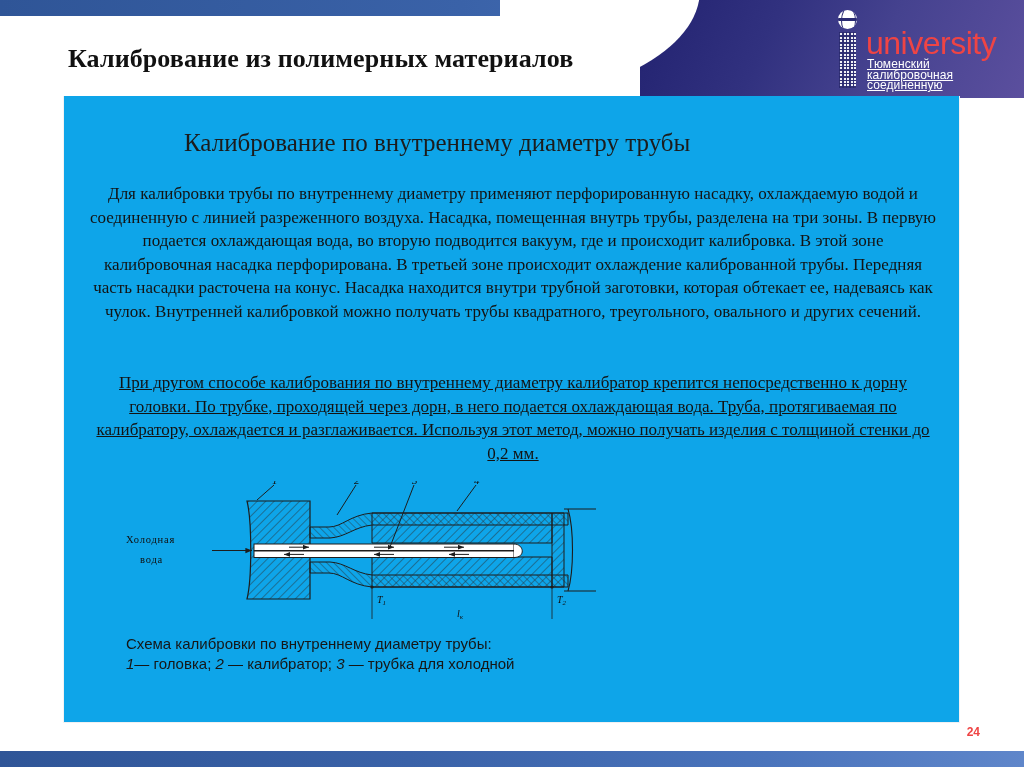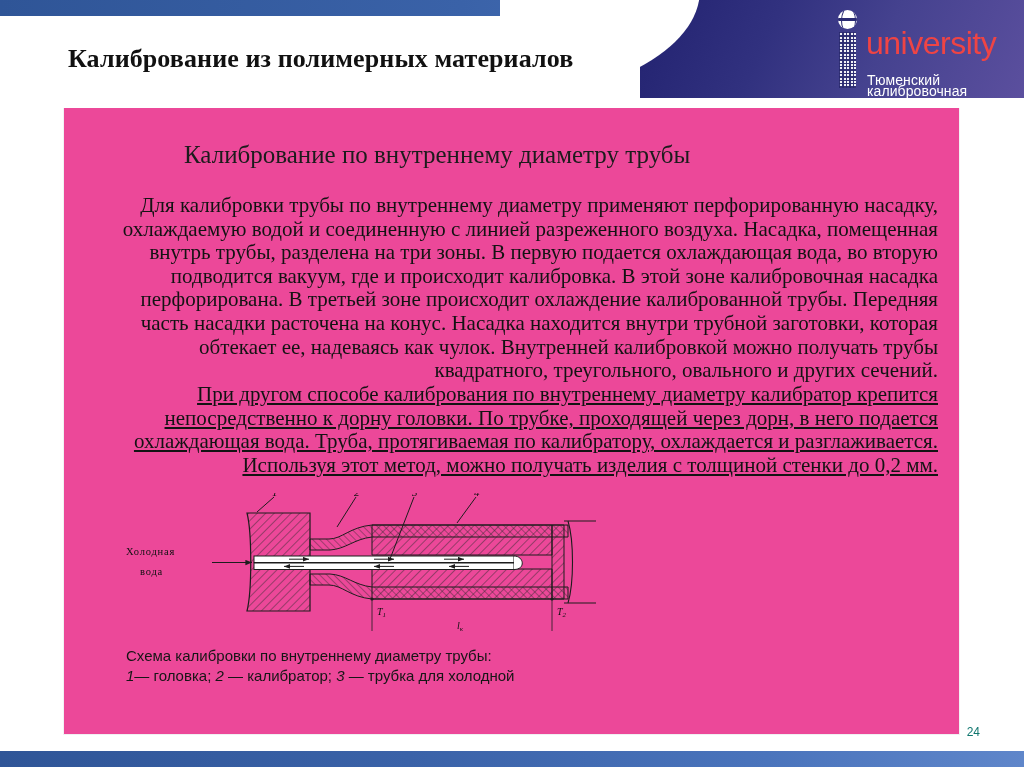--- a/index.html
+++ b/index.html
@@ -107,71 +107,72 @@
     left: 33px; top: 17px;
     font-family: "Liberation Sans", sans-serif;
     font-size: 32px;
     font-weight: 300;
     color: #ef4444;
     letter-spacing: -0.5px;
     line-height: 1;
   }
   .logo-sub {
     position: absolute;
-    left: 34px; top: 65px;
+    left: 34px; top: 49px;
     font-family: "Liberation Sans", sans-serif;
-    font-size: 14px;
+    font-size: 12px;
     line-height: 10.5px;
     color: #ffffff;
     letter-spacing: .1px;
+    text-decoration: underline;
   }
 
   
   .slide-title {
     position: absolute;
     left: 68px; top: 44px;
     width: 700px;
     font-family: "Liberation Serif", serif;
     font-weight: bold;
     font-size: 26px;
     color: #111111;
     letter-spacing: .1px;
     white-space: nowrap;
   }
 
   
   .content-panel {
     position: absolute;
-    left: 63px; top: 108px;
+    left: 63px; top: 96px;
     width: 897px; height: 627px;
-    background: #ec4899;
+    background: #0ea5e9;
     border-left: 1px solid #f2f2f4;
     border-right: 1px solid #f2f2f4;
     border-bottom: 1px solid #f0f0f2;
   }
 
   .doc-heading {
     position: absolute;
     left: 120px; top: 33px;
     width: 700px;
     font-family: "Liberation Serif", serif;
     font-size: 25px;
     color: #1c1c1c;
     white-space: nowrap;
   }
 
   .body-block {
     position: absolute;
     left: 24px;
     width: 850px;
     font-family: "Liberation Serif", serif;
-    font-size: 21px;
+    font-size: 17px;
     line-height: 23.6px;
     color: #131313;
-    text-align: right;
+    text-align: center;
   }
   .para-1 { top: 86px; }
   .para-2 { top: 275px; text-decoration: underline; }
 
   
   .diagram {
     position: absolute;
     left: 60px; top: 385px;
     width: 480px; height: 140px;
   }
@@ -187,21 +188,22 @@
     color: #161616;
   }
   .fig-caption i { font-style: italic; }
 
   
   .page-num {
     position: absolute;
     right: 44px; bottom: 28px;
     font-family: "Liberation Sans", sans-serif;
     font-size: 12px;
-    color: #0f766e;
+    color: #ef4444;
+    font-weight: bold;
   }
 
   
   .bottom-strip {
     position: absolute;
     left: 0; bottom: 0;
     width: 1024px; height: 16px;
     background: linear-gradient(to right, #2f5597 0%, #3a62a8 40%, #4a74bc 75%, #5f86ca 100%);
   }
 </style>

